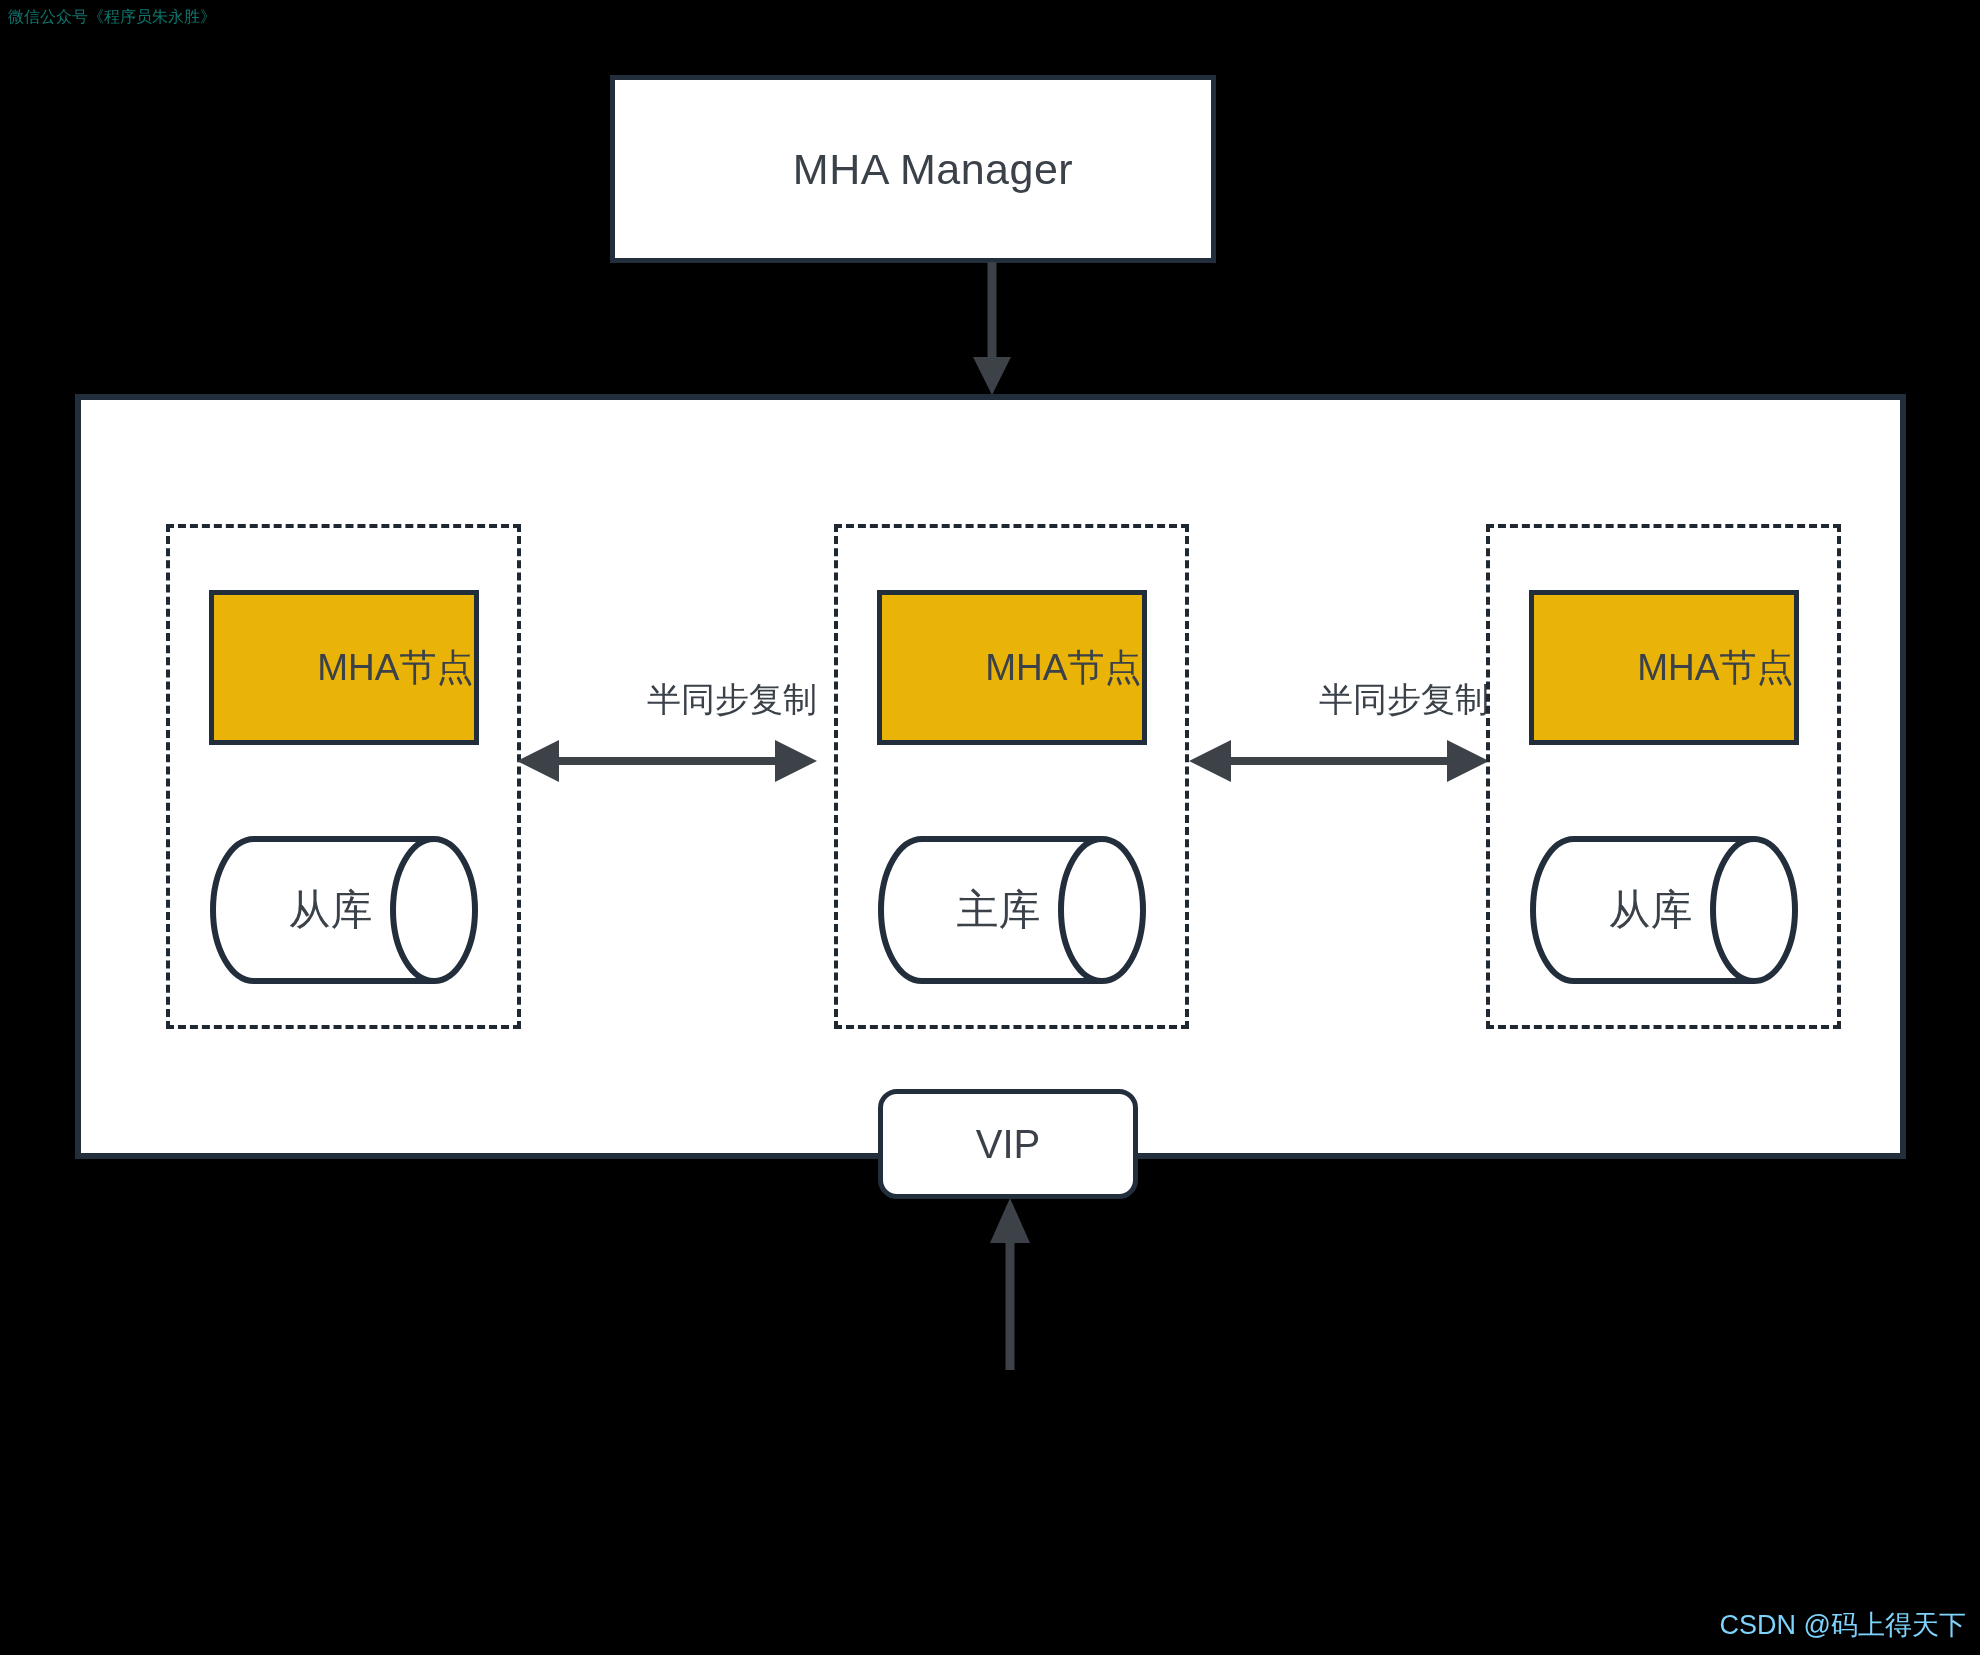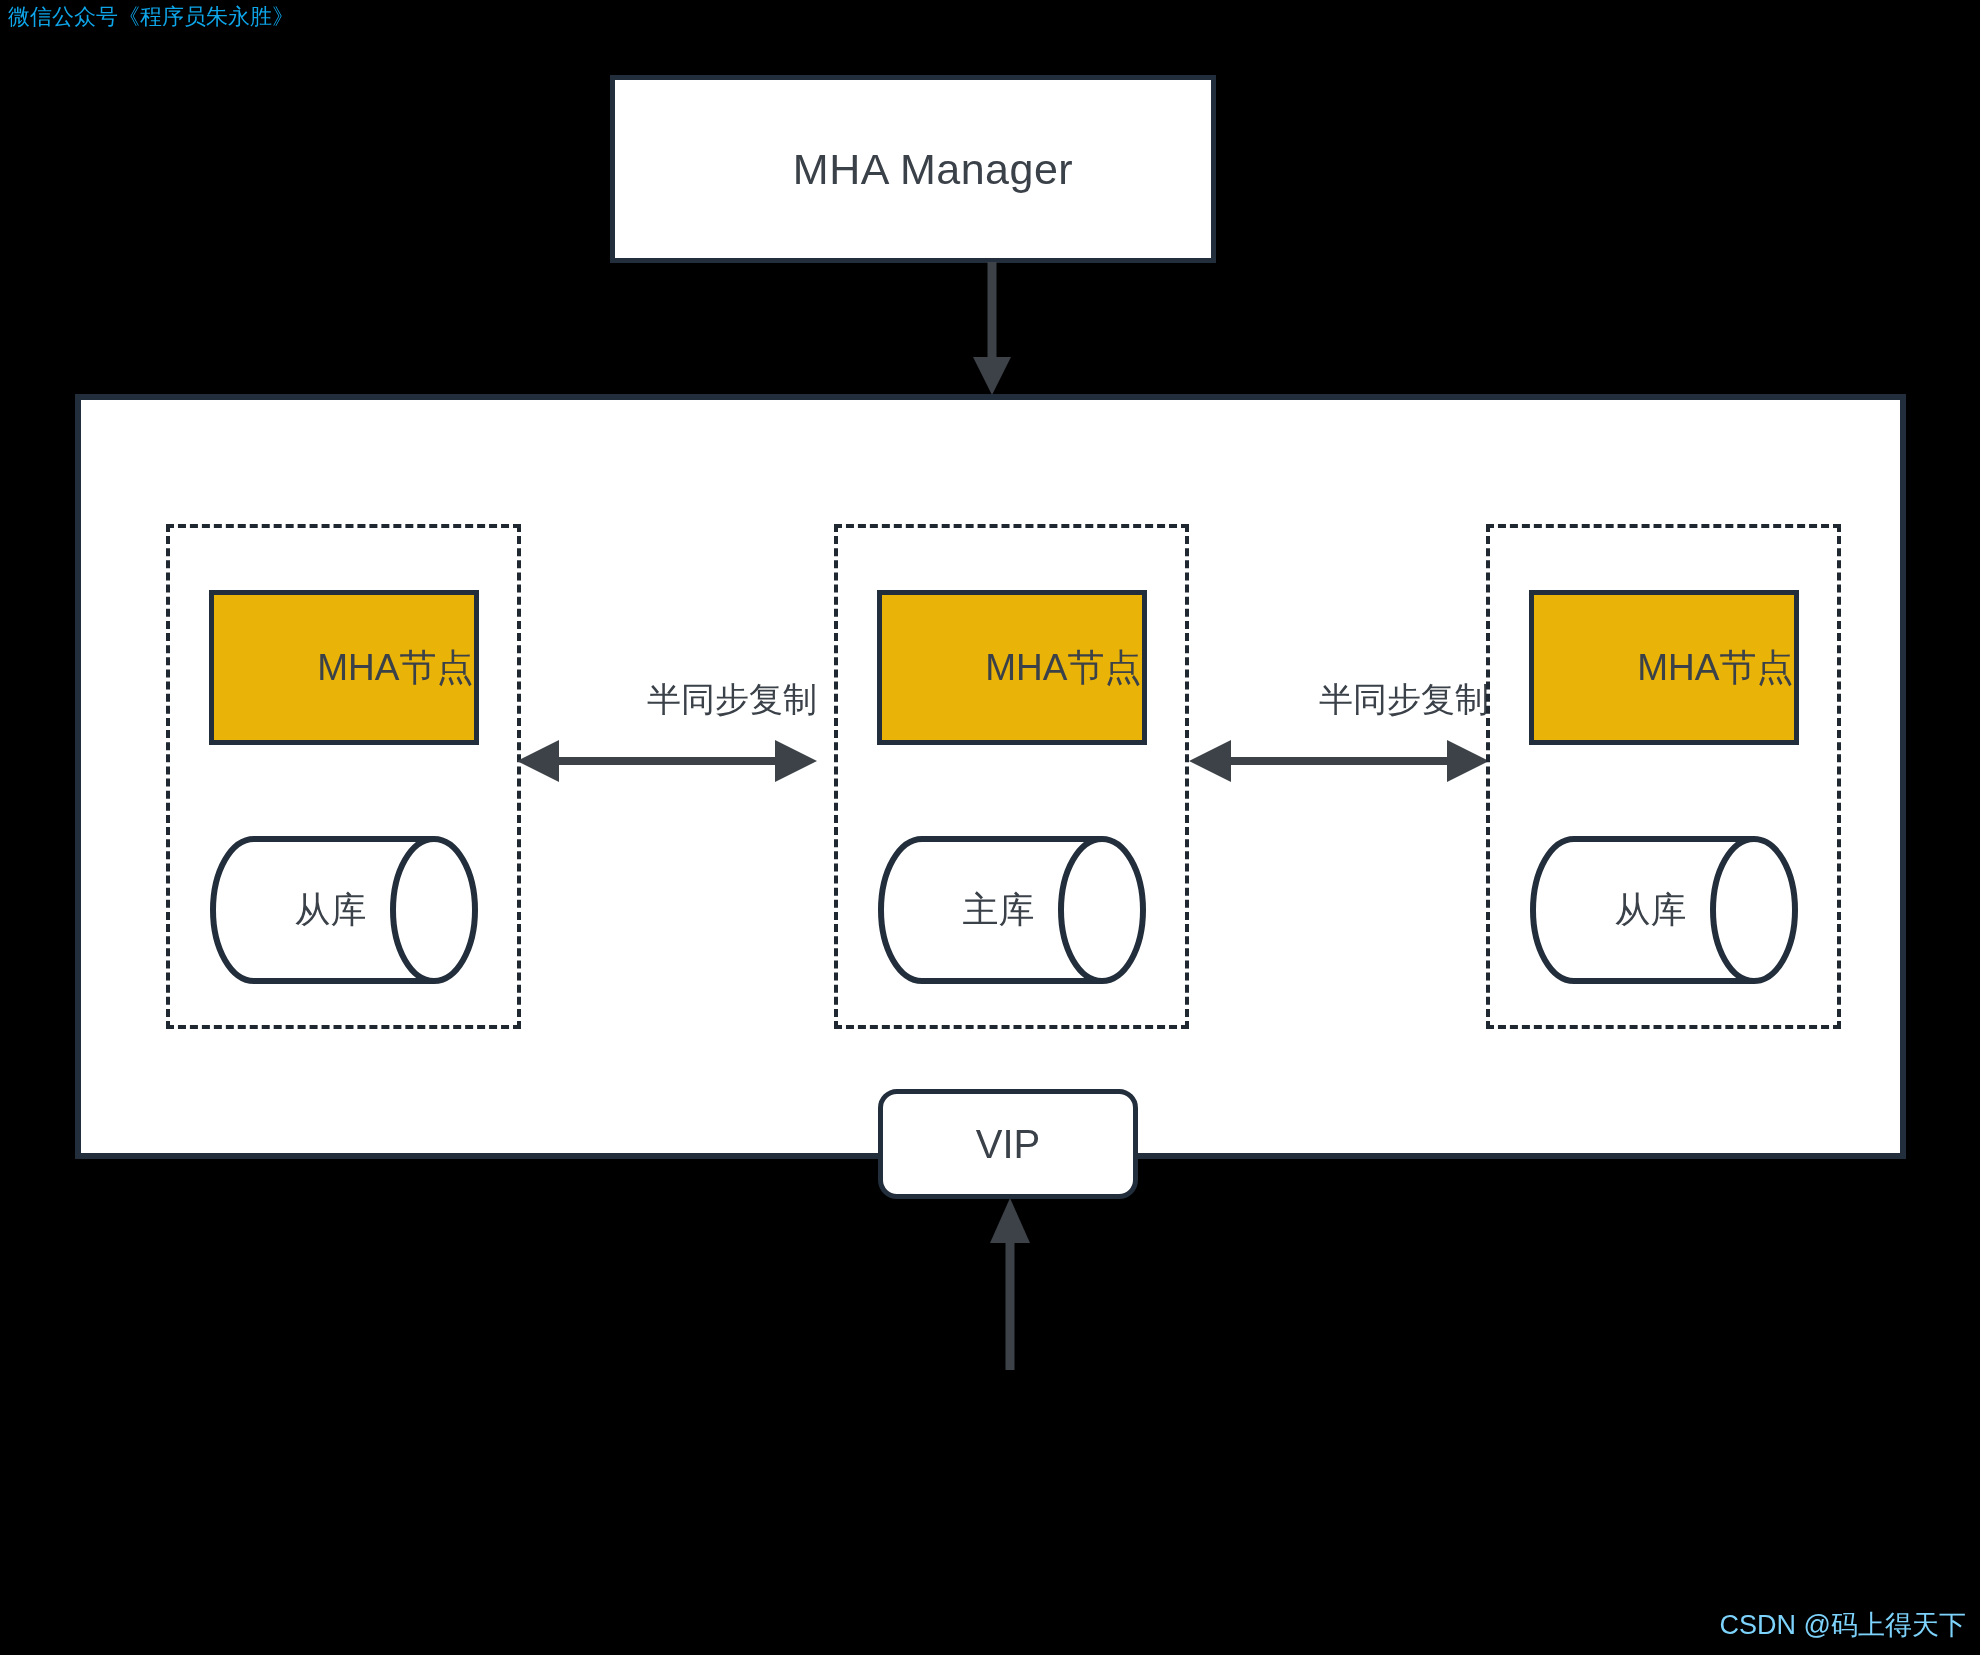--- a/index.html
+++ b/index.html
@@ -18,22 +18,22 @@
   .stage {
     position: absolute;
     inset: 0;
   }
 
   
   .wm-top {
     position: absolute;
     left: 8px;
     top: 3px;
-    color: #0ea5e9;
-    font-size: 22px;
+    color: #0f766e;
+    font-size: 16px;
     line-height: 28px;
     font-family: "DejaVu Serif", "Liberation Serif", serif;
     white-space: nowrap;
     letter-spacing: 0px;
   }
   .wm-bottom {
     position: absolute;
     right: 14px;
     bottom: 14px;
     color: #7dd3fc;
@@ -125,21 +125,21 @@
   .cyl-label {
     position: absolute;
     left: 0;
     top: 0;
     width: 100%;
     height: 100%;
     display: flex;
     align-items: center;
     justify-content: center;
     color: #3b4149;
-    font-size: 36px;
+    font-size: 42px;
     padding-right: 26px;
     box-sizing: border-box;
     white-space: nowrap;
     font-family: Liberation Serif, serif;
   }
 
   
   .repl-link {
     position: absolute;
     top: 672px;

